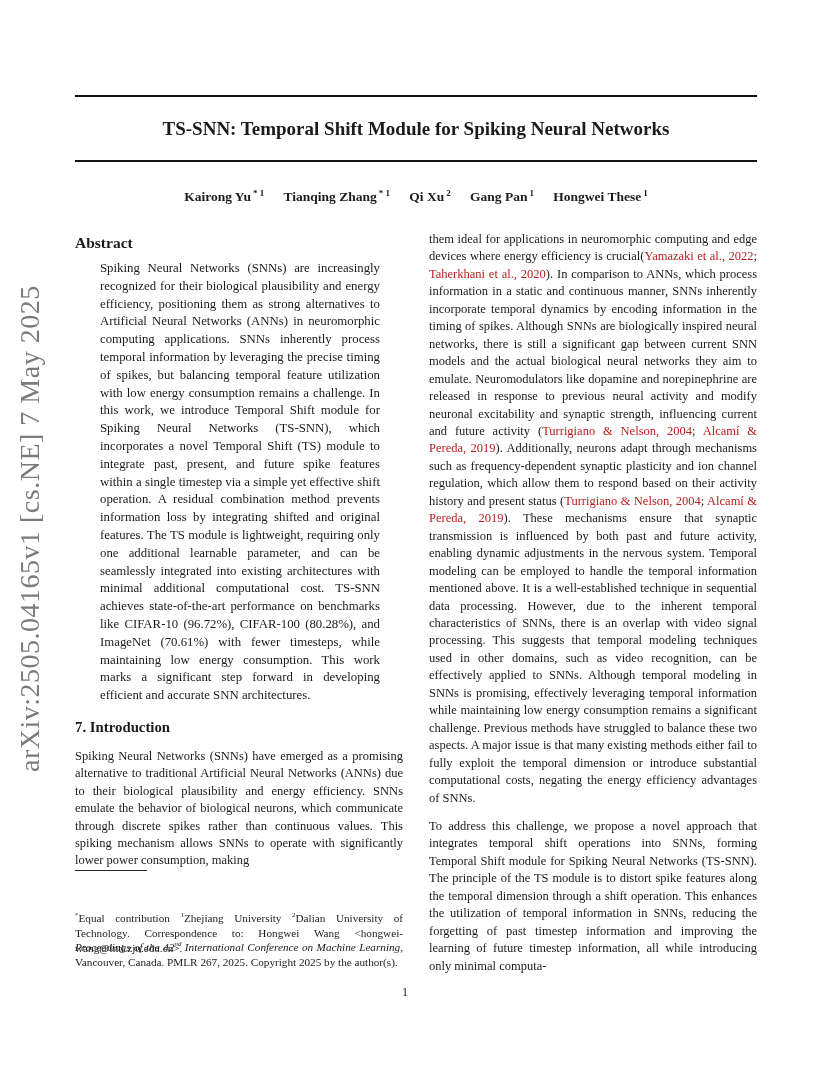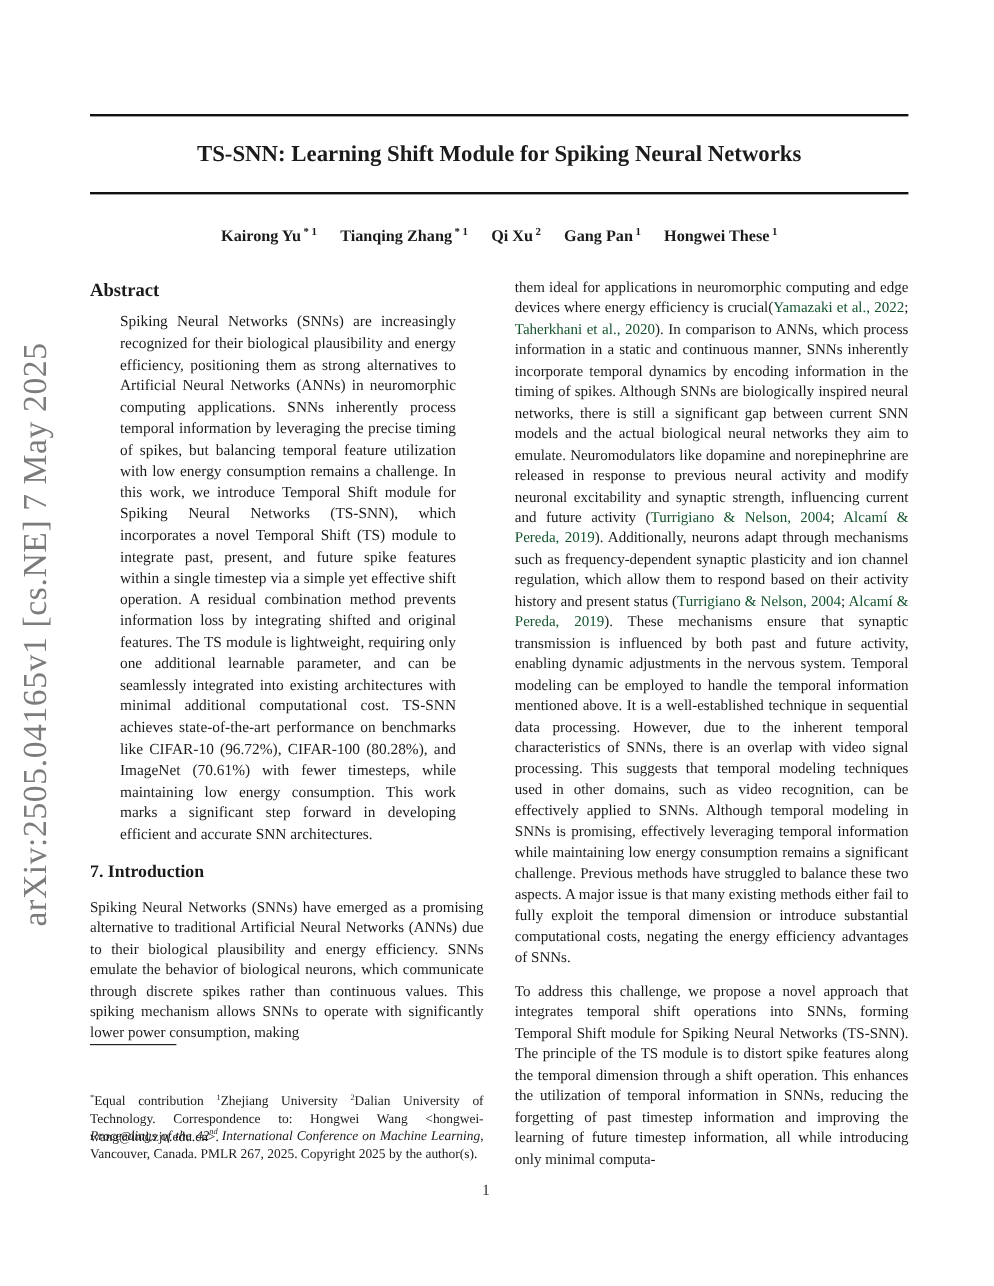--- a/index.html
+++ b/index.html
@@ -95,41 +95,41 @@
     text-align: justify;
   }
   .right-col {
     position: absolute;
     left: 429px; top: 231px; width: 328px;
     font-size: 12.5px;
     line-height: 17.45px;
     text-align: justify;
   }
   .right-col p { margin: 0 0 11px 0; }
-  .cite { color: #14532d; }
+  .cite { color: #b91c1c; }
   .it { font-style: italic; }
   sup { font-size: 0.62em; line-height: 0; }
   .page-number {
     position: absolute;
     left: 75px; top: 984px; width: 660px;
     text-align: center;
     font-size: 13px;
     color: #333;
   }
 </style>
 </head>
 <body>
 
 <div class="page">
 
   <div class="watermark">arXiv:2505.04165v1  [cs.NE]  7 May 2025</div>
 
   <div class="rule rule-top"></div>
 
-  <div class="paper-title">TS-SNN: Learning Shift Module for Spiking Neural Networks</div>
+  <div class="paper-title">TS-SNN: Temporal Shift Module for Spiking Neural Networks</div>
 
   <div class="rule rule-mid"></div>
 
   <div class="authors">
     <span class="author"><b>Kairong Yu</b><sup>* 1</sup></span>
     <span class="author"><b>Tianqing Zhang</b><sup>* 1</sup></span>
     <span class="author"><b>Qi Xu</b><sup>2</sup></span>
     <span class="author"><b>Gang Pan</b><sup>1</sup></span>
     <span class="author"><b>Hongwei These</b><sup>1</sup></span>
   </div>

